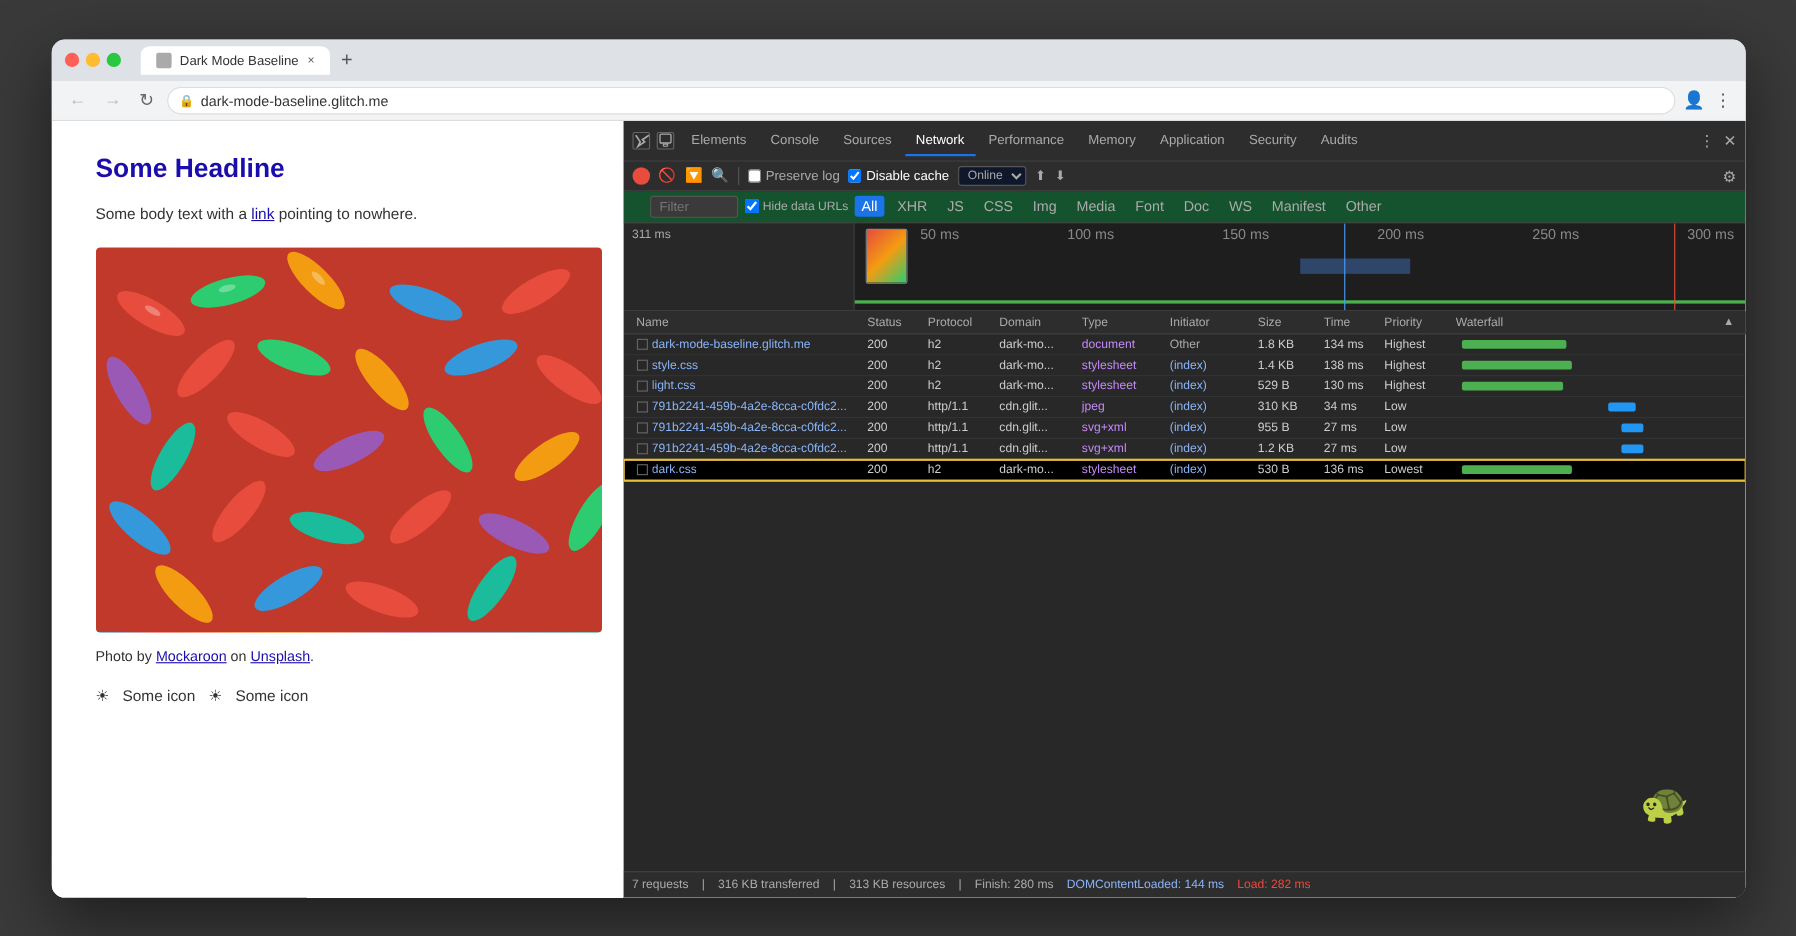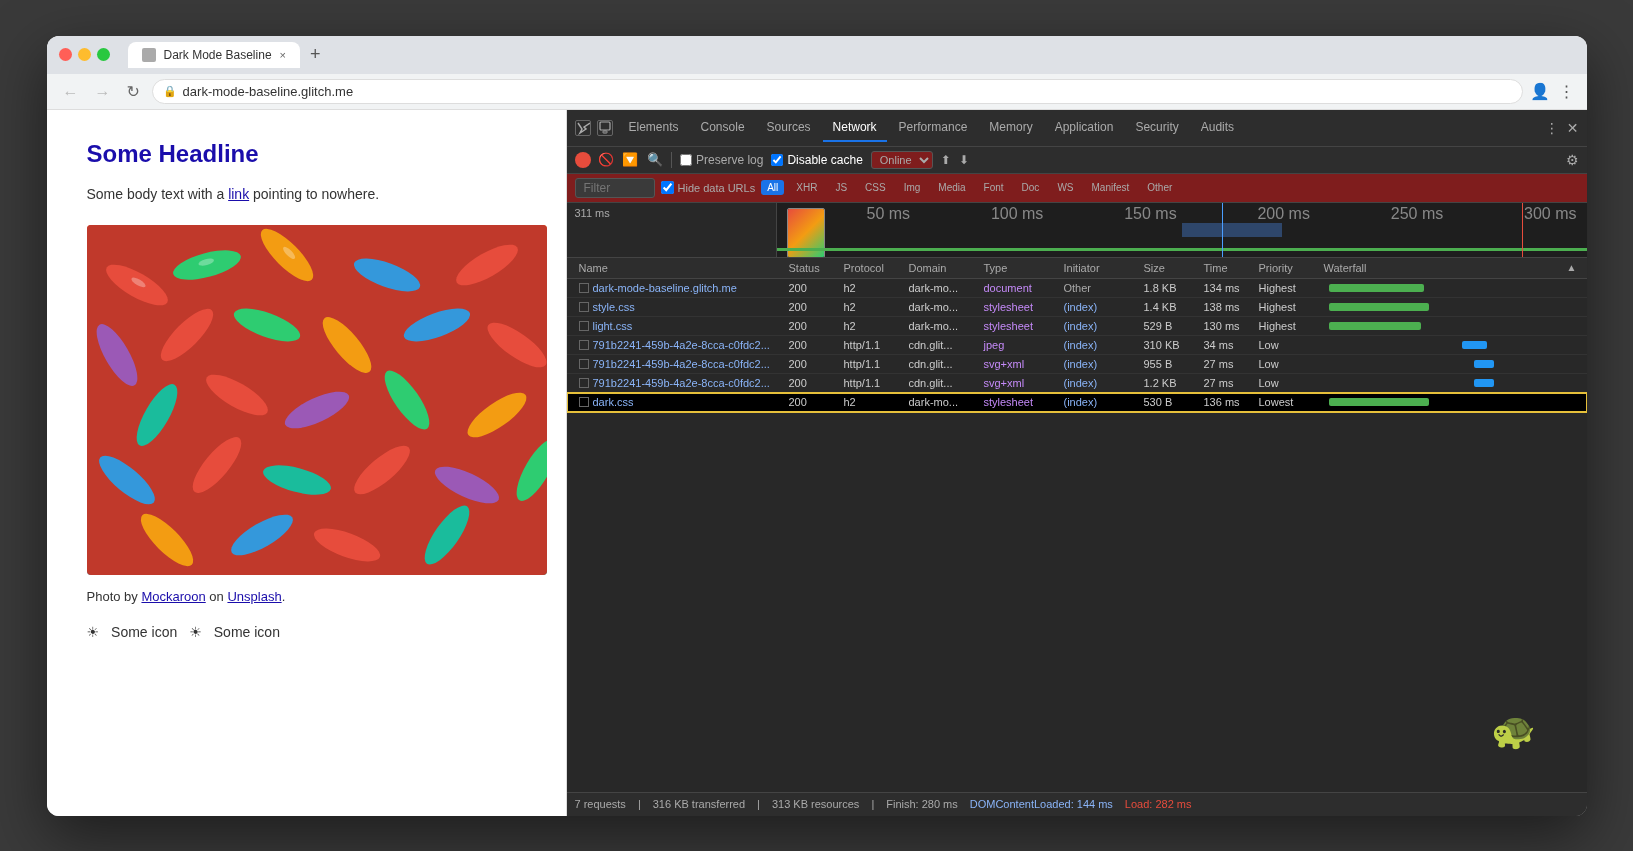--- a/index.html
+++ b/index.html
@@ -228,61 +228,61 @@
       cursor: pointer;
       display: flex;
       align-items: center;
       justify-content: center;
       font-size: 10px;
     }
     .dt-btn-red { background: #e74c3c; }
     .dt-separator { width: 1px; height: 16px; background: #555; }
     .dt-checkbox-label { display: flex; align-items: center; gap: 4px; font-size: 12px; color: #aaa; }
     .dt-checkbox { width: 12px; height: 12px; }
-    .dt-select { background: #7f1d1d; border: 1px solid #555; color: #aaa; font-size: 11px; padding: 1px 4px; border-radius: 3px; }
+    .dt-select { background: #0f172a; border: 1px solid #555; color: #aaa; font-size: 11px; padding: 1px 4px; border-radius: 3px; }
 
     
     .devtools-filter-bar {
       display: flex;
       align-items: center;
-      padding: 4px 8px;
+      padding: 4px 24px;
       gap: 6px;
       border-bottom: 1px solid #444;
-      background: #7f1d1d;
+      background: #14532d;
     }
     .filter-input {
       background: #3a3a3a;
       border: 1px solid #555;
       color: #aaa;
       font-size: 12px;
       padding: 2px 8px;
       border-radius: 3px;
       width: 80px;
     }
     .filter-checkbox-label {
       display: flex; align-items: center; gap: 4px; font-size: 11px; color: #aaa;
     }
     .filter-btn {
       padding: 2px 6px;
-      font-size: 10px;
+      font-size: 13px;
       color: #aaa;
       cursor: pointer;
       border-radius: 3px;
     }
     .filter-btn.active {
       background: #1a73e8;
       color: #fff;
     }
 
     
     .network-timeline-container {
       display: flex;
       flex-shrink: 0;
       border-bottom: 1px solid #444;
-      height: 55px;
+      height: 80px;
       overflow: hidden;
     }
     .timeline-name-col {
       width: 210px;
       flex-shrink: 0;
       border-right: 1px solid #444;
     }
     .timeline-chart-area {
       flex: 1;
       position: relative;
@@ -330,23 +330,22 @@
     }
     .timeline-labels {
       position: absolute;
       top: 2px;
       left: 60px;
       right: 10px;
       display: flex;
       justify-content: space-between;
     }
     .timeline-label {
-      font-size: 16px;
+      font-size: 13px;
       color: #888;
-      margin-left: 30px;
     }
     .timeline-blue-bar {
       position: absolute;
       top: 50%;
       left: 50%;
       width: 100px;
       height: 14px;
       background: rgba(70, 130, 220, 0.4);
       transform: translateY(-50%);
     }

